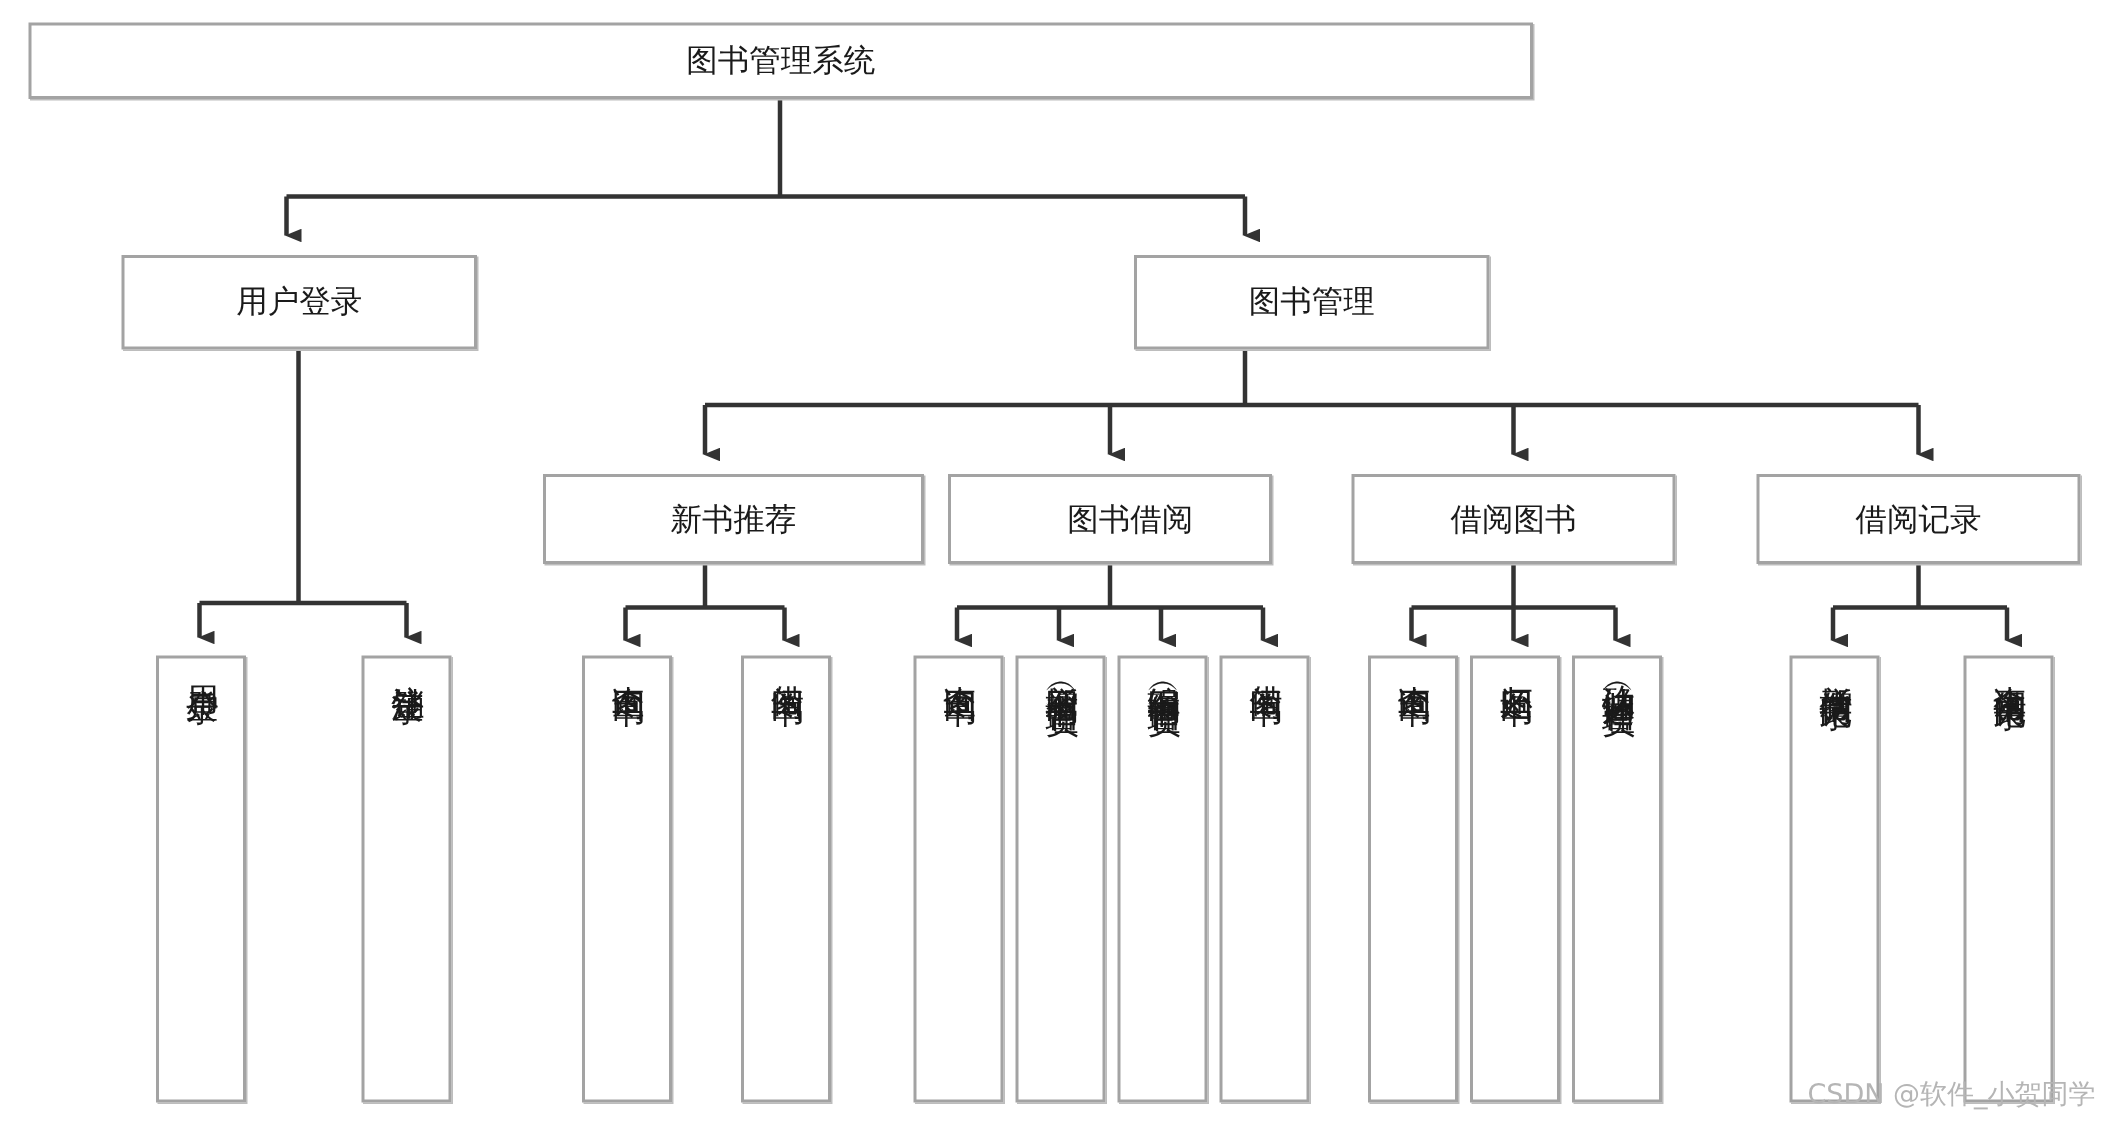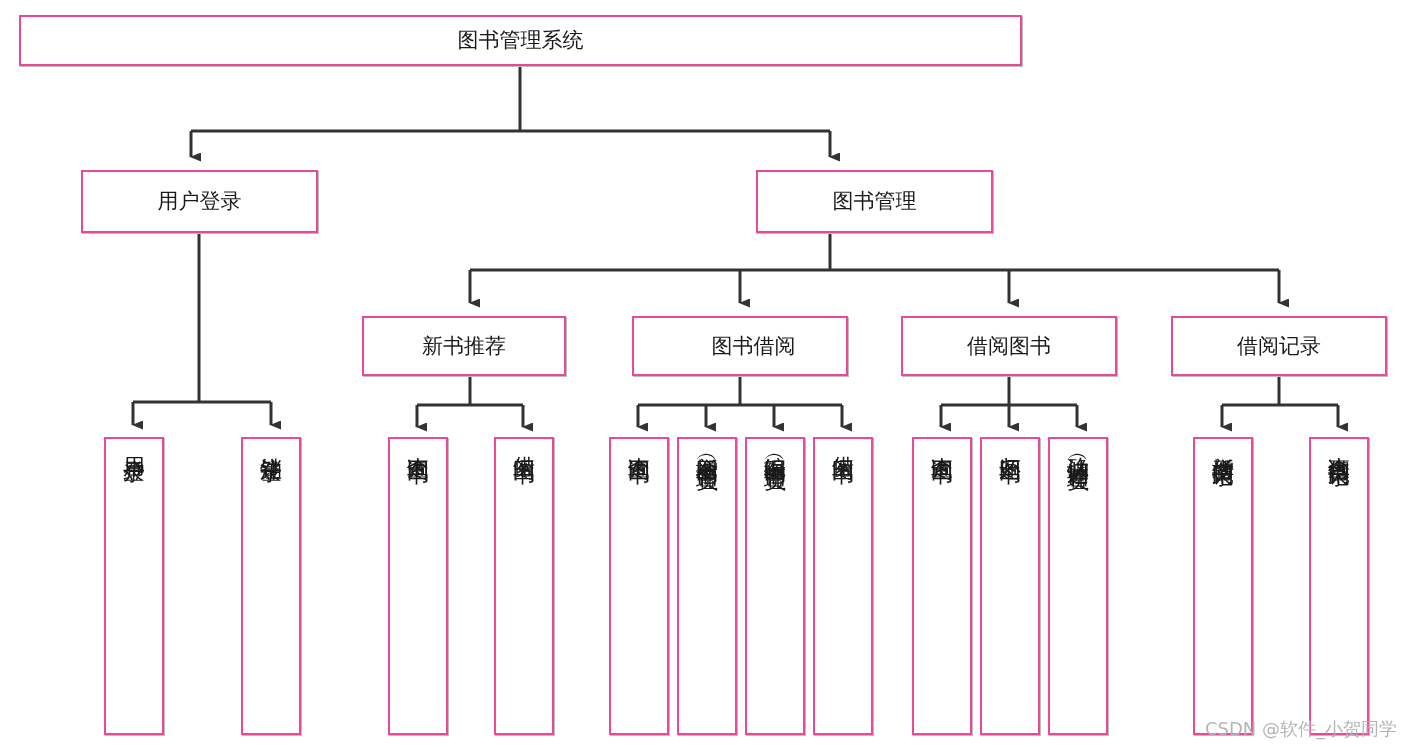--- a/index.html
+++ b/index.html
@@ -23,21 +23,21 @@
     position: absolute;
     left: 0;
     top: 0;
     width: 1405px;
     height: 747px;
   }
   .node {
     position: absolute;
     box-sizing: border-box;
     background: #ffffff;
-    border: 2px solid #ec4899;
+    border: 2px solid #a3a3a3;
     box-shadow: 1px 1px 0 0 #bdbdbd;
     display: flex;
     align-items: center;
     justify-content: center;
     z-index: 2;
   }
   .node-label {
     color: #1a1a1a;
     line-height: 1.18;
     white-space: pre;
@@ -130,21 +130,21 @@
     <span class="node-label">图书管理系统</span>
   </div>
 
   <div class="node horiz" style="left:81px; top:170px; width:237px; height:63px;">
     <span class="node-label">用户登录</span>
   </div>
   <div class="node horiz" style="left:712px; top:170px; width:237px; height:63px;margin-left:44px;">
     <span class="node-label">图书管理</span>
   </div>
 
-  <div class="node horiz" style="left:362px; top:316px; width:204px; height:60px;">
+  <div class="node horiz" style="left:362px; top:316px; width:254px; height:60px;">
     <span class="node-label">新书推荐</span>
   </div>
   <div class="node horiz" style="left:632px; top:316px; width:216px; height:60px;padding-left:27px;">
     <span class="node-label">图书借阅</span>
   </div>
   <div class="node horiz" style="left:901px; top:316px; width:216px; height:60px;">
     <span class="node-label">借阅图书</span>
   </div>
   <div class="node horiz" style="left:1171px; top:316px; width:216px; height:60px;">
     <span class="node-label">借阅记录</span>

